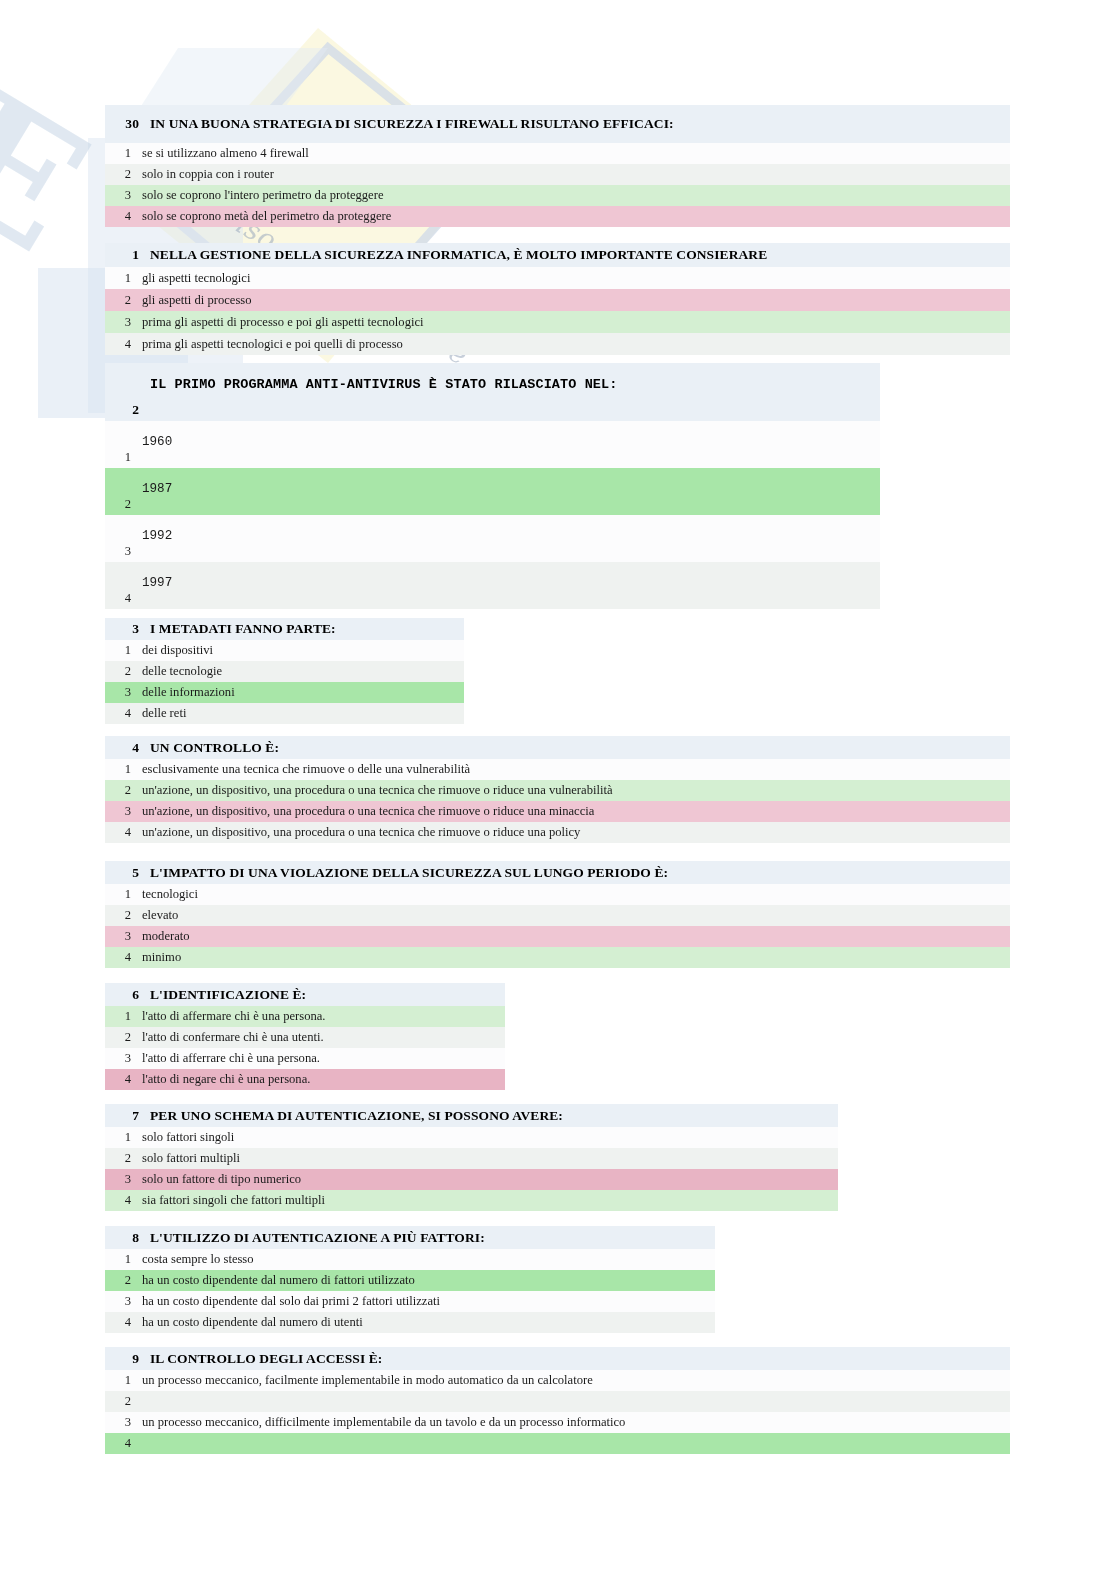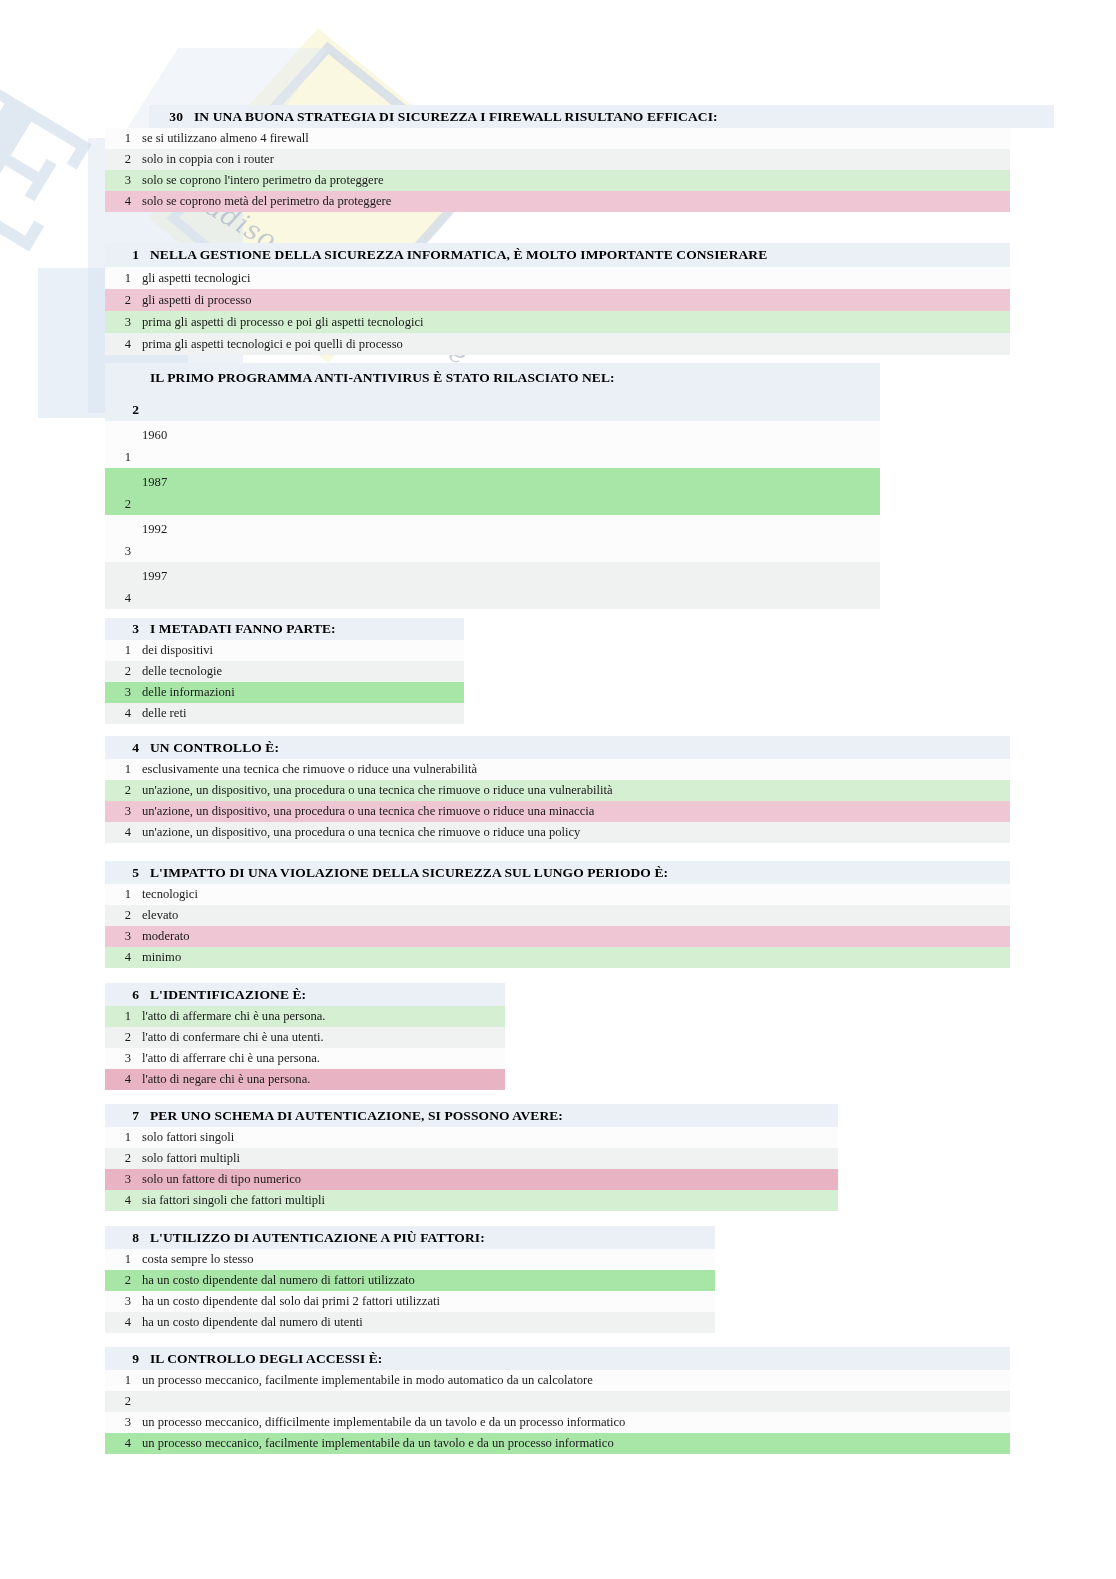--- a/index.html
+++ b/index.html
@@ -108,21 +108,22 @@
 
   
   .tall .qrow { align-items: flex-end; }
   .tall .qhead { align-items: flex-end; }
   .tall .num {
     align-self: flex-end;
     padding-bottom: 3px;
   }
   .tall .txt {
     align-self: flex-start;
-    padding-top: 7px;
+    padding-top: 14px;
+    font-family: Liberation Mono, monospace;
   }
 </style>
 </head>
 <body>
 
 <div id="page">
 
   <div id="watermark">
     <svg class="wm-svg" width="470" height="400" viewBox="0 0 470 400">
       <polygon points="290,10 460,150 300,345 120,200" fill="#f7f2c8" opacity="0.55"></polygon>
@@ -130,21 +131,21 @@
       <polygon points="60,120 215,120 215,395 60,395" fill="#dfe8f3" opacity="0.55"></polygon>
       <polygon points="10,250 160,250 160,400 10,400" fill="#d6e2f0" opacity="0.5"></polygon>
       <polygon points="150,30 300,30 220,140 80,140" fill="#e3ebf5" opacity="0.45"></polygon>
     </svg>
     <div class="wm-bigtext">E</div>
     <div class="wm-script">il Paradiso dello Studente</div>
   </div>
 
   <div id="content">
       <div class="qblock" style="left: 105px; top: 105px; width: 905px;">
-        <div class="qrow qhead" style="height: 23px; margin-left: 44px;">
+        <div class="qrow qhead" style="height: 38px;">
           <span class="num">30</span>
           <span class="txt">IN UNA BUONA STRATEGIA DI SICUREZZA I FIREWALL RISULTANO EFFICACI:</span>
         </div>
         <div class="qrow opt bg-a" style="height: 21px;">
           <span class="num">1</span>
           <span class="txt">se si utilizzano almeno 4 firewall</span>
         </div>
         <div class="qrow opt bg-b" style="height: 21px;">
           <span class="num">2</span>
           <span class="txt">solo in coppia con i router</span>
@@ -224,21 +225,21 @@
           <span class="txt">delle reti</span>
         </div>
       </div>
       <div class="qblock" style="left: 105px; top: 736px; width: 905px;">
         <div class="qrow qhead" style="height: 23px;">
           <span class="num">4</span>
           <span class="txt">UN CONTROLLO È:</span>
         </div>
         <div class="qrow opt bg-a" style="height: 21px;">
           <span class="num">1</span>
-          <span class="txt">esclusivamente una tecnica che rimuove o riduce una vulnerabilità</span>
+          <span class="txt">esclusivamente una tecnica che rimuove o delle una vulnerabilità</span>
         </div>
         <div class="qrow opt bg-green-soft" style="height: 21px;">
           <span class="num">2</span>
           <span class="txt">un'azione, un dispositivo, una procedura o una tecnica che rimuove o riduce una vulnerabilità</span>
         </div>
         <div class="qrow opt bg-pink-soft" style="height: 21px;">
           <span class="num">3</span>
           <span class="txt">un'azione, un dispositivo, una procedura o una tecnica che rimuove o riduce una minaccia</span>
         </div>
         <div class="qrow opt bg-b" style="height: 21px;">
@@ -345,17 +346,16 @@
         </div>
         <div class="qrow opt bg-b" style="height: 21px;">
           <span class="num">2</span>
         </div>
         <div class="qrow opt bg-a" style="height: 21px;">
           <span class="num">3</span>
           <span class="txt">un processo meccanico, difficilmente implementabile da un tavolo e da un processo informatico</span>
         </div>
         <div class="qrow opt bg-green-strong" style="height: 21px;">
           <span class="num">4</span>
-          <span class="txt">un processo meccanico, facilmente implementabile da un tavolo e da un processo informatico</span>
         </div>
       </div>
     </div>
 </div>
 
 </body></html>

